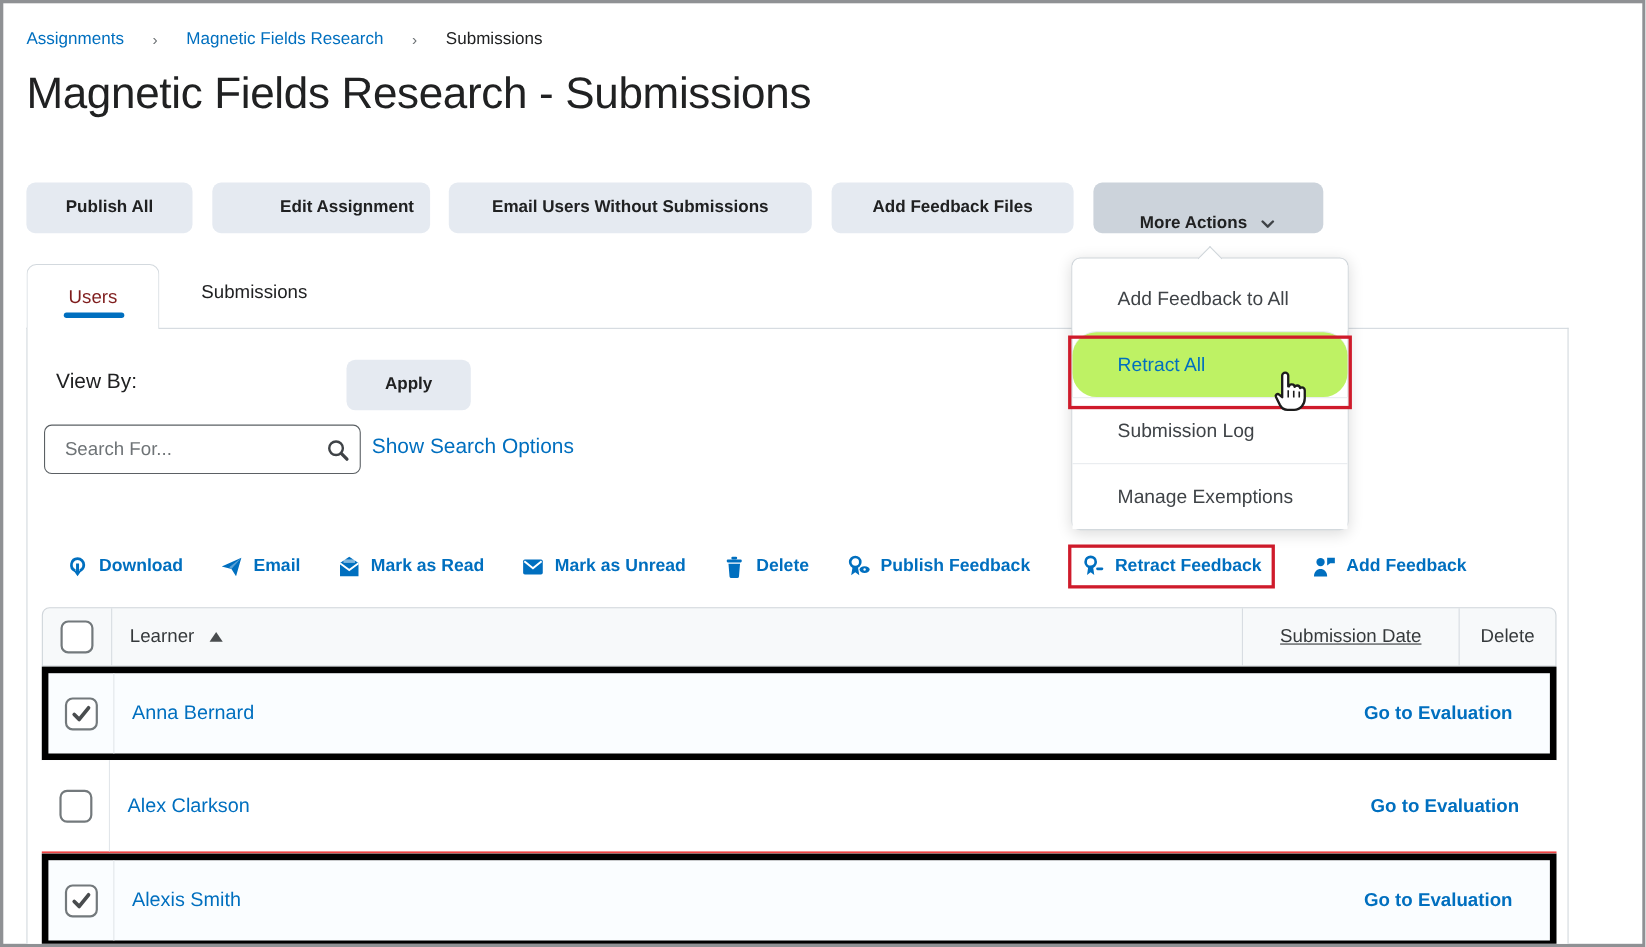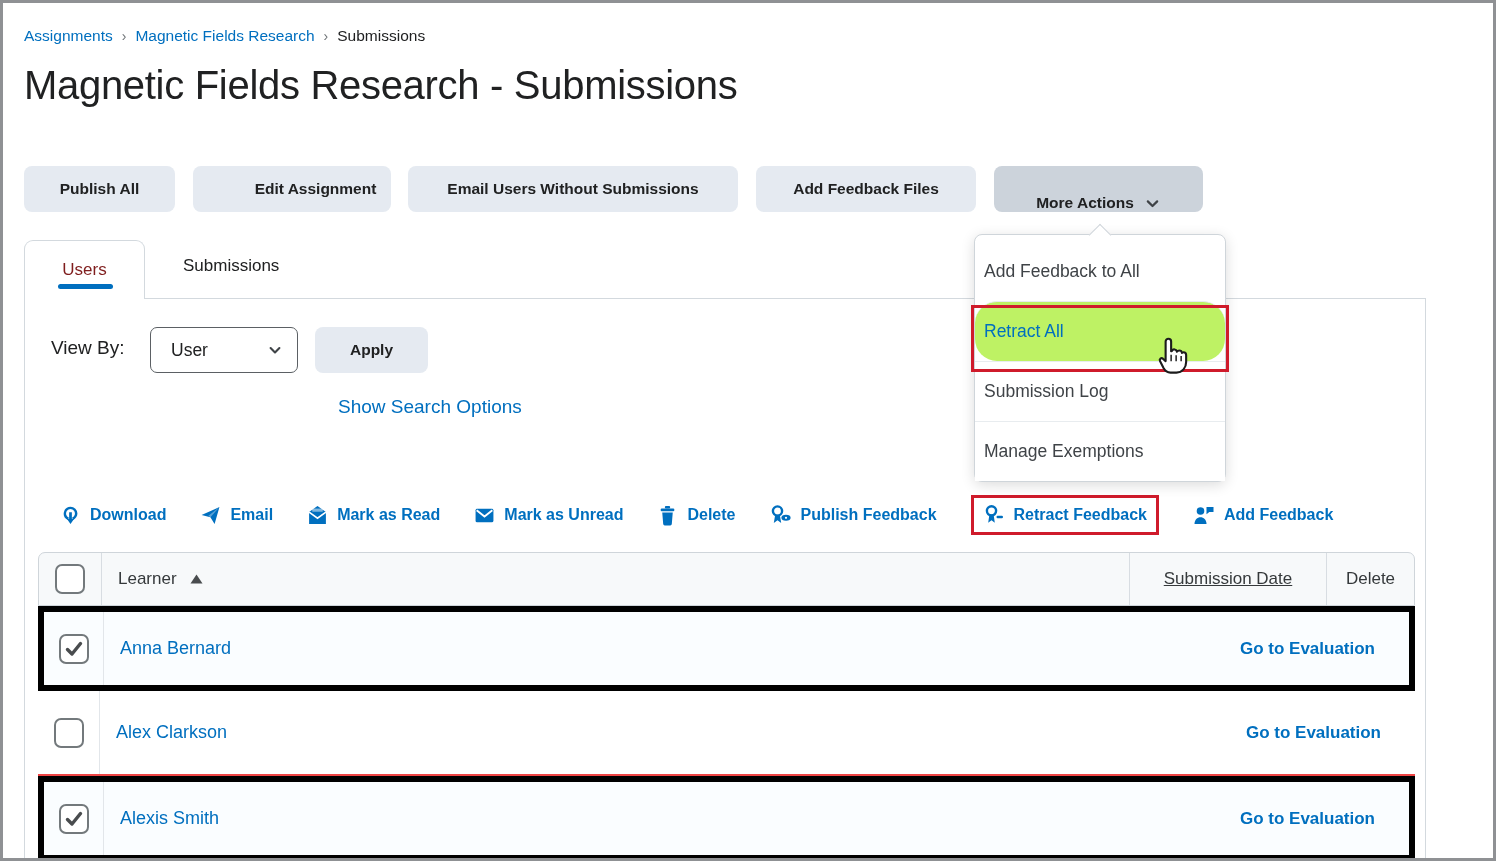--- a/index.html
+++ b/index.html
@@ -2,21 +2,21 @@
 <html><head>
 <meta charset="utf-8">
 <style>
   * { margin:0; padding:0; box-sizing:border-box; }
   html,body { background:#fff; }
   body { font-family:"Liberation Sans","DejaVu Sans",sans-serif; color:#202122; }
   #frame { position:relative; width:1496px; height:861px; border:3px solid #8f9194; background:#fff; overflow:hidden; }
   .abs { position:absolute; }
 
   
-  #breadcrumb { left:21px; top:24px; font-size:15.5px; display:flex; gap:9px; align-items:center; }
+  #breadcrumb { left:21px; top:24px; font-size:15.5px; display:flex; gap:26px; align-items:center; }
   #breadcrumb a { color:#006fbf; text-decoration:none; cursor:pointer; }
   #breadcrumb .sep { color:#6e7376; font-size:14px; }
   #breadcrumb .current { color:#202122; }
 
   
   #page-title { left:21px; top:60px; font-size:40px; font-weight:500; letter-spacing:-0.3px; color:#202122; }
 
   
   .btn { position:absolute; top:163px; height:46px; border:none; border-radius:8px;
          background:#e5eaf1; color:#202122; font-family:inherit; font-weight:bold; font-size:15.5px;
@@ -41,21 +41,21 @@
   #search-box input { flex:1; border:none; outline:none; font-family:inherit; font-size:17px; padding:0 6px 0 18px; color:#202122; background:transparent; }
   #search-box input::placeholder { color:#6e7376; }
   #search-btn { width:44px; height:100%; border:none; background:transparent; cursor:pointer; display:flex; align-items:center; justify-content:center; }
   #show-search-options { left:335px; top:393px; font-size:19px; color:#006fbf; text-decoration:none; cursor:pointer; }
 
   
   #more-menu { left:971px; top:231px; width:252px; background:#fff; border:1px solid #cfd5da; border-radius:8px;
                box-shadow:0 3px 14px rgba(0,0,0,.14); z-index:10; padding-top:6px; }
   #more-menu::before { content:""; position:absolute; top:-8.5px; left:117px; width:15px; height:15px; background:#fff;
                        border-left:1px solid #cfd5da; border-top:1px solid #cfd5da; transform:rotate(45deg); }
-  .menu-item { height:60px; display:flex; align-items:center; padding-left:9px; font-size:17.5px; color:#3f4347; cursor:pointer; background:#fff; }
+  .menu-item { height:60px; display:flex; align-items:center; padding-left:41px; font-size:17.5px; color:#3f4347; cursor:pointer; background:#fff; }
   .menu-item + .menu-item { border-top:1px solid #e8ecef; }
   .menu-item.hovered { background:#bef264; color:#006fbf;border-radius:22px; }
   #menu-red-box { position:absolute; left:-4px; top:70px; width:calc(100% + 8px); height:67px;
                   border:3px solid #cf1b2b; z-index:11; pointer-events:none; }
   #cursor-hand { left:1152px; top:330px; z-index:12; pointer-events:none; }
 
   
   #toolbar { left:57px; top:492px; display:flex; align-items:center; gap:34px; z-index:2; }
   .tool { display:flex; align-items:center; gap:9px; color:#006fbf; font-weight:bold; font-size:16px; cursor:pointer; text-decoration:none; white-space:nowrap; }
   #retract-feedback-box { border:3px solid #cf1b2b; padding:6px 9px; }
@@ -110,30 +110,33 @@
   </button>
 
   <div id="panel" class="abs"></div>
   <div id="tab-users" class="abs">
     <span>Users</span>
     <span class="pill"></span>
   </div>
   <div id="tab-submissions" class="abs">Submissions</div>
 
   <div id="viewby-label" class="abs">View By:</div>
-  <div id="viewby-select" class="abs">
-    <span>User</span>
-    <span style="display:flex;">
-      <svg width="16" height="16" viewBox="0 0 20 20">
-          <polyline points="4.5,7.5 10,13 15.5,7.5" fill="none" stroke="#3f4347" stroke-width="2.6" stroke-linecap="round" stroke-linejoin="round"></polyline>
-        </svg>
-    </span>
-  </div>
   <button class="btn" id="apply-btn">Apply</button>
 
+  <div id="search-box" class="abs">
+    <input type="text" placeholder="Search For..." style="">
+    <button id="search-btn">
+      <span style="display:flex;">
+        <svg width="24" height="24" viewBox="0 0 24 24">
+            <circle cx="10.5" cy="10.5" r="6.2" fill="none" stroke="#3f4347" stroke-width="2.2"></circle>
+            <line x1="15.2" y1="15.2" x2="20.4" y2="20.4" stroke="#3f4347" stroke-width="3" stroke-linecap="round"></line>
+          </svg>
+      </span>
+    </button>
+  </div>
   <a id="show-search-options" class="abs">Show Search Options</a>
 
   <div id="more-menu" class="abs">
     <div class="menu-item">Add Feedback to All</div>
     <div class="menu-item hovered">Retract All</div>
     <div class="menu-item">Submission Log</div>
     <div class="menu-item">Manage Exemptions</div>
     <div id="menu-red-box"></div>
   </div>
   <div id="cursor-hand" class="abs">

